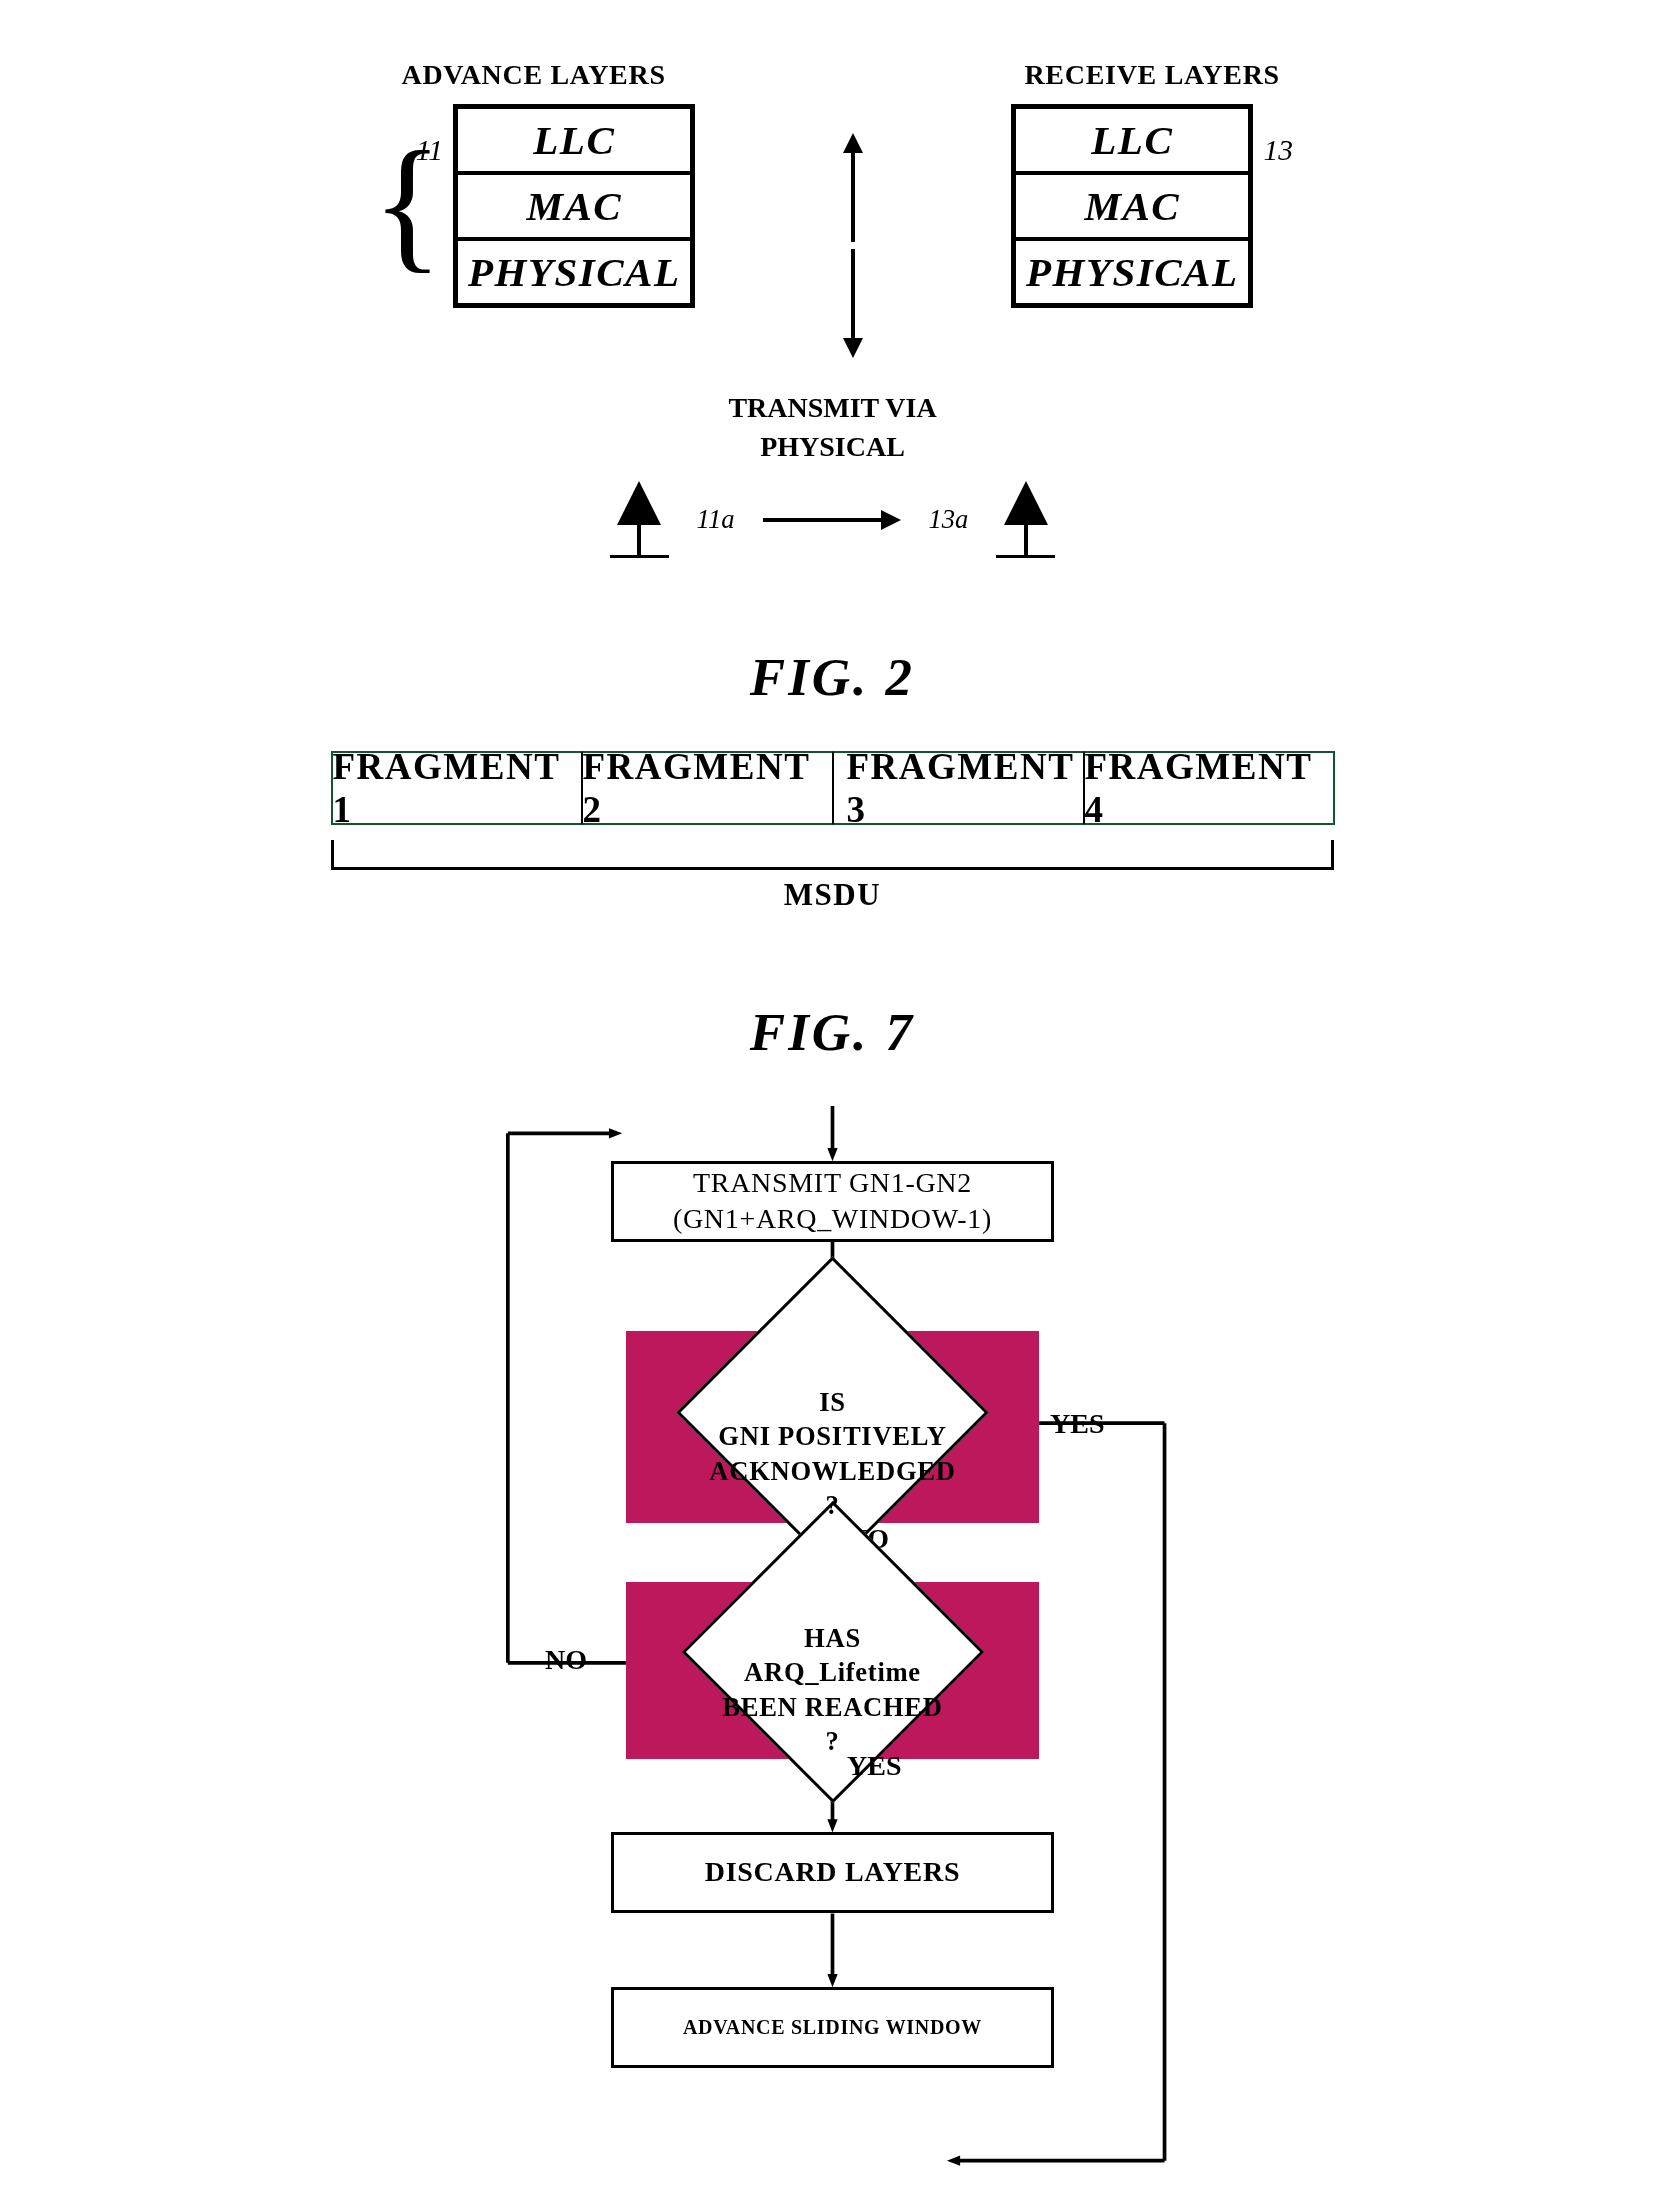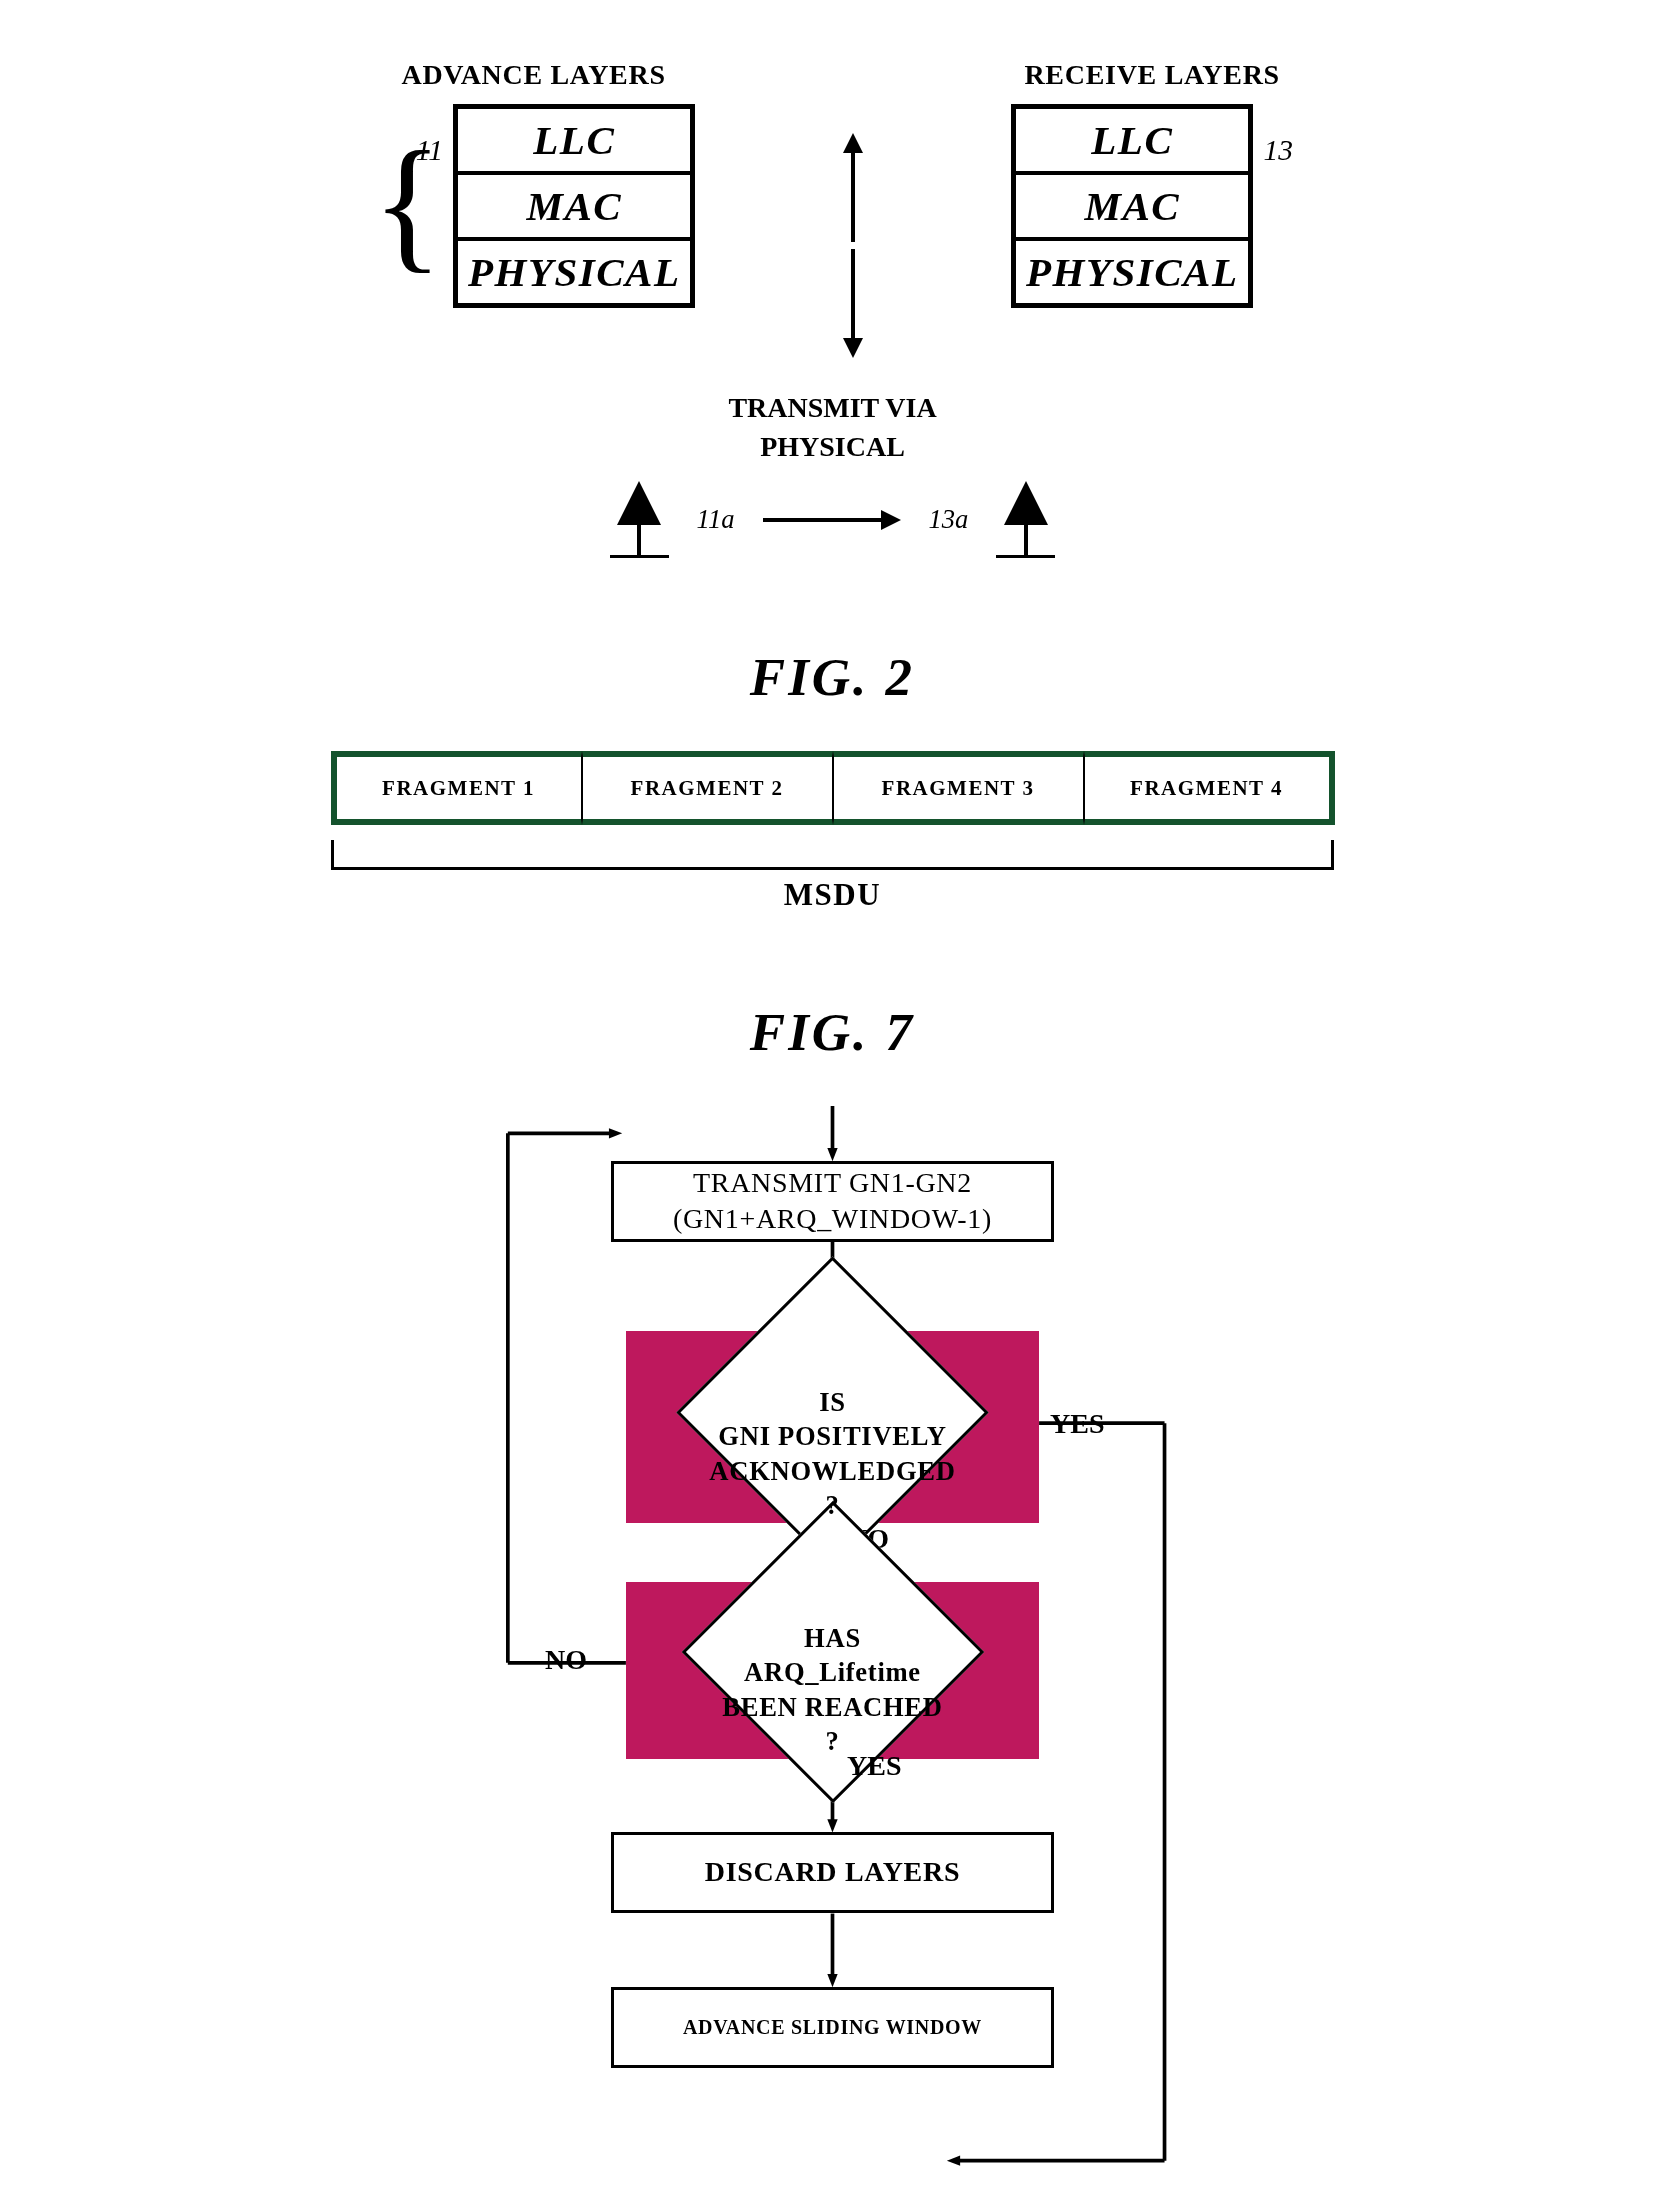--- a/index.html
+++ b/index.html
@@ -55,25 +55,25 @@
     .fragment-row {
       display: flex;
       justify-content: center;
       gap: 0;
       margin-bottom: 14.8px;
     }
 
     .fragment-box {
       width: 251px;
       height: 74px;
-      border: 6px solid #14532d;
+      border: 2px solid #14532d;
       display: flex;
       align-items: center;
       justify-content: center;
-      font-size: 21px;
+      font-size: 37px;
       font-weight: bold;
       letter-spacing: 1.5px;
     }
 
     .msdu-bracket-wrapper {
       display: flex;
       flex-direction: column;
       align-items: center;
     }
 
@@ -254,21 +254,21 @@
   <div class="fig2-section">
     <div class="fig-title">FIG.  2</div>
 
     <div class="fragment-row">
       <div class="fragment-box" style="border-right:1.5px solid #000;">
         <span>FRAGMENT 1</span>
       </div>
       <div class="fragment-box" style="border-left:1.5px solid #000; border-right:1.5px solid #000;">
         <span>FRAGMENT 2</span>
       </div>
-      <div class="fragment-box" style="border-left:1.5px solid #000; border-right:1.5px solid #000;">
+      <div class="fragment-box" style="border-left:1.5px solid #000; border-right:1.5px solid #000;padding-left:13px;">
         <span>FRAGMENT 3</span>
       </div>
       <div class="fragment-box" style="border-left:1.5px solid #000;">
         <span>FRAGMENT 4</span>
       </div>
     </div>
 
     <div class="msdu-bracket-wrapper">
       <div class="msdu-bracket"></div>
       <div class="msdu-label">MSDU</div>

